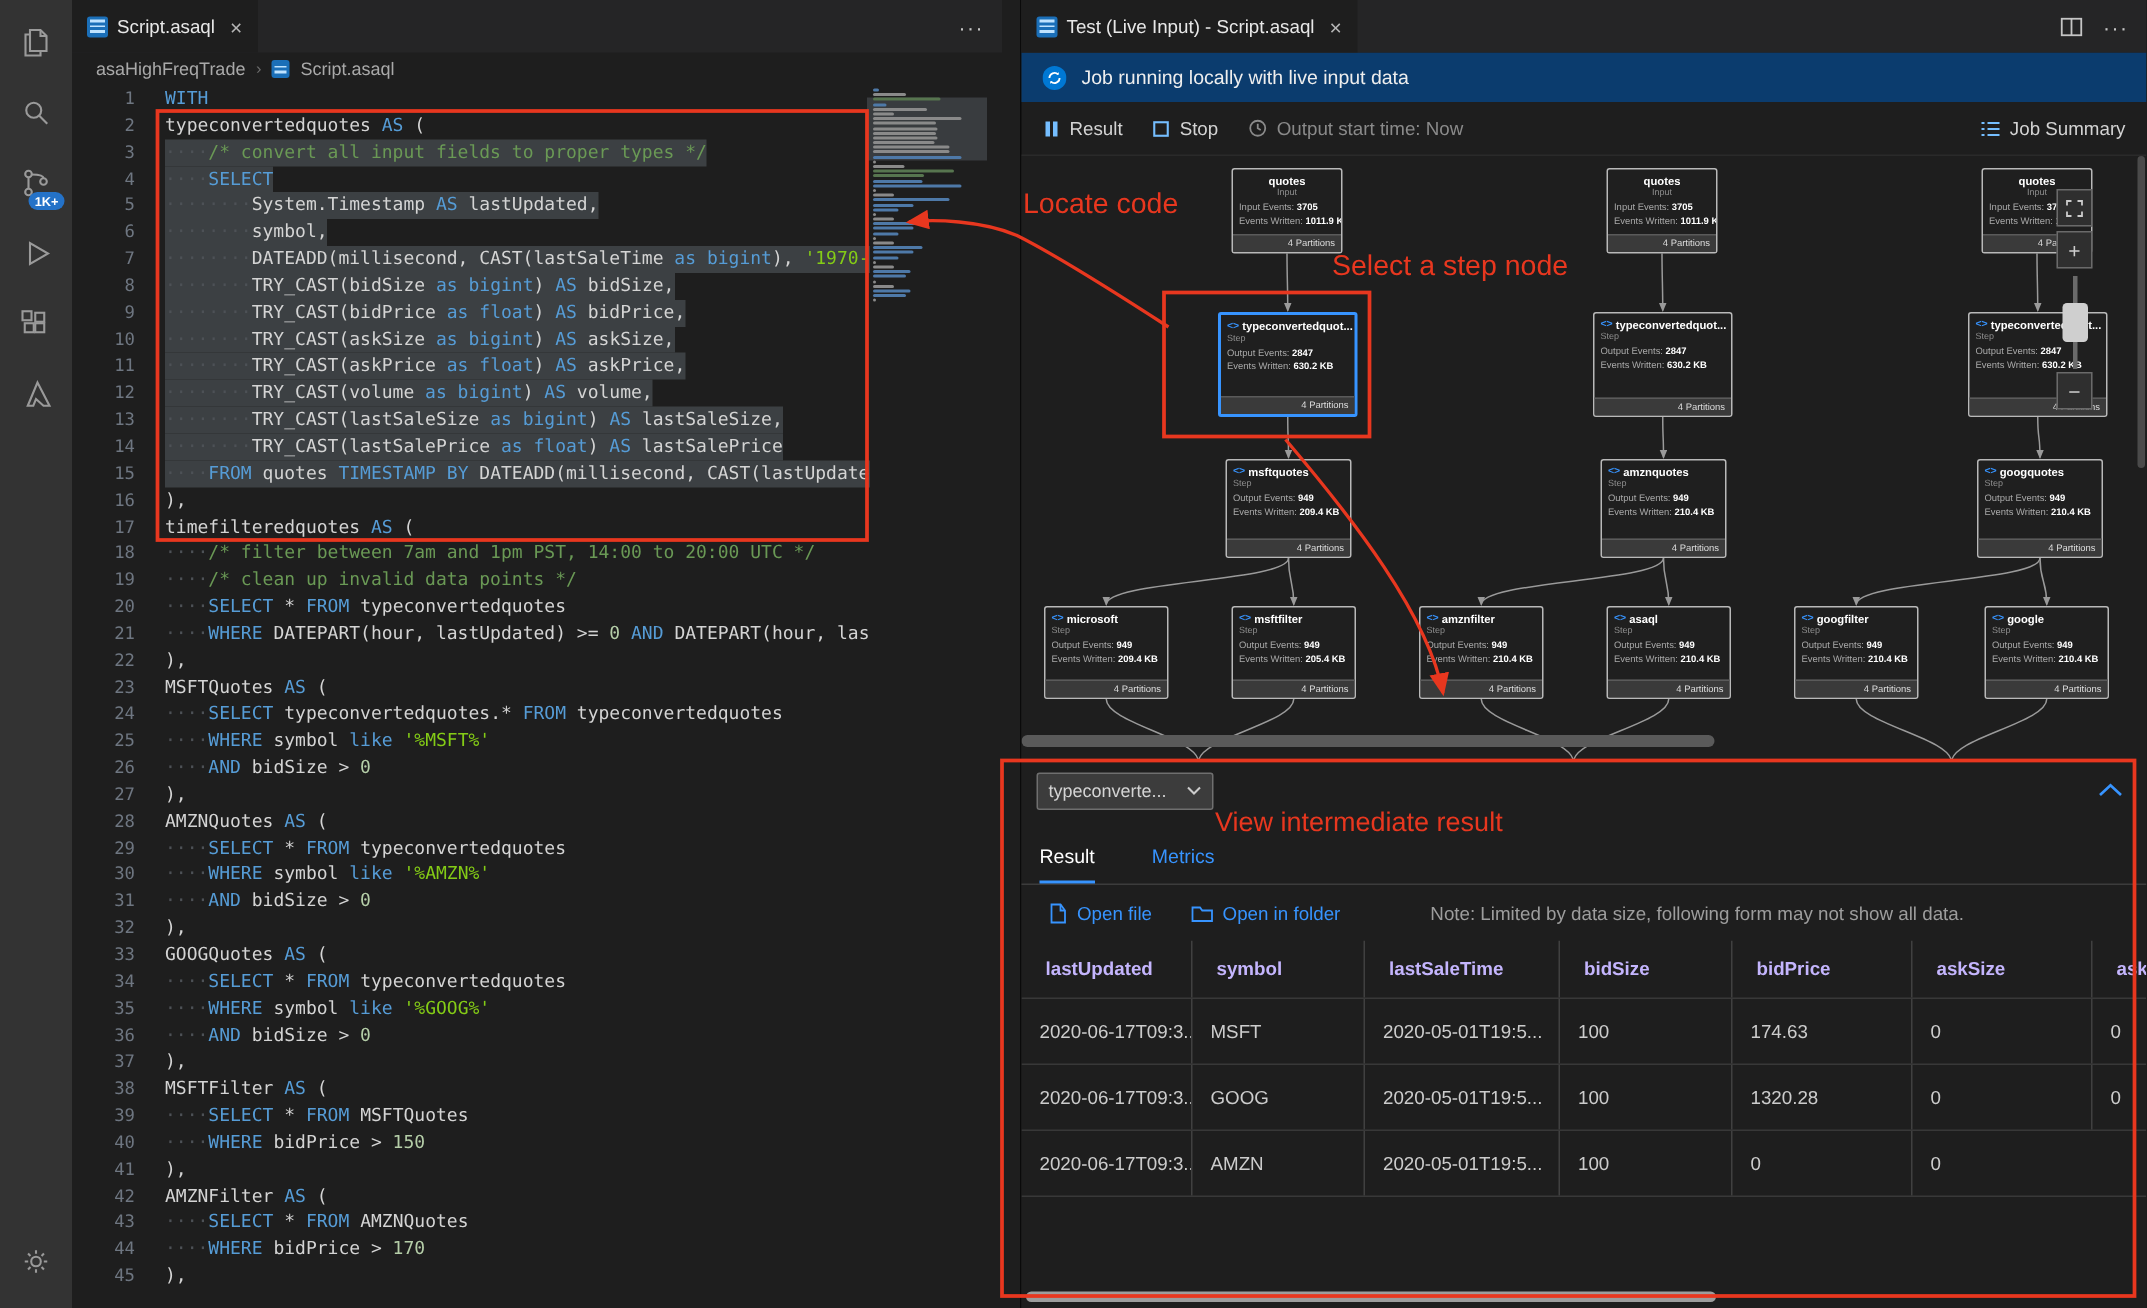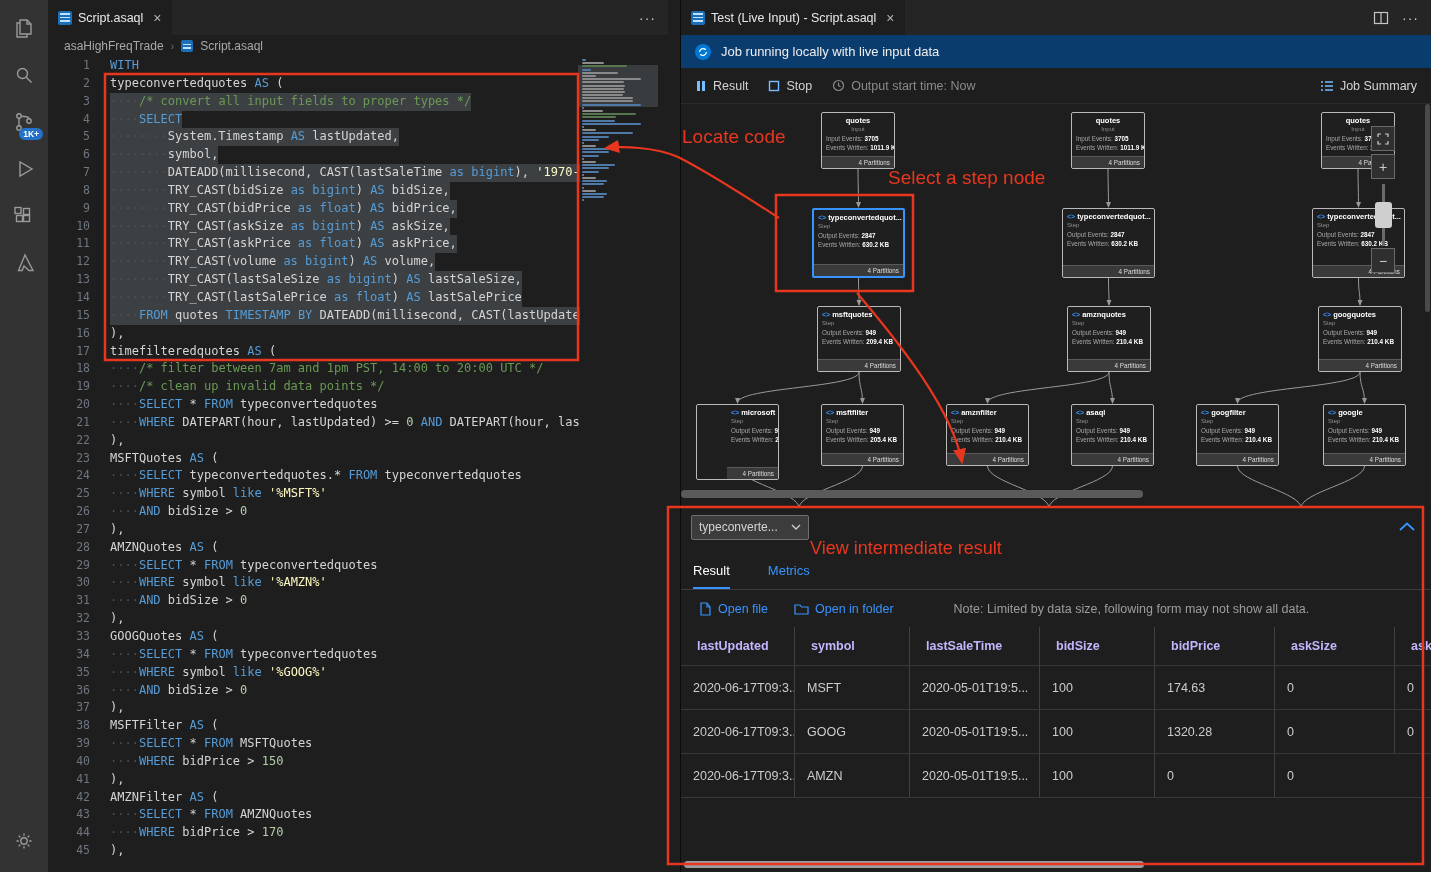--- a/index.html
+++ b/index.html
@@ -32,21 +32,21 @@
   .bc-sep { color:#6e6e6e; font-size:11px; }
 
   .codelens { height:16px; flex:none; font-size:10.5px; color:#999999; margin-left:70px; cursor:pointer; }
 
   .code-outer { position:relative; flex:1; overflow:hidden; }
   .code { font-family:"DejaVu Sans Mono","Liberation Mono",monospace; font-size:12px; line-height:17.85px; white-space:pre; }
   .code-line { display:flex; height:17.85px; }
   .ln { width:62px; flex:none; text-align:right; padding-right:20px; color:#6e7681; font-size:11.5px; }
   .lc.sel { background:#3c4043; }
   .tok-k { color:#569cd6; } .tok-p { color:#d4d4d4; } .tok-c { color:#6a9955; }
-  .tok-s { color:#fef9c3; } .tok-n { color:#b5cea8; } .tok-w { color:#4d5156; }
+  .tok-s { color:#84cc16; } .tok-n { color:#b5cea8; } .tok-w { color:#4d5156; }
 
   .minimap { position:absolute; top:2px; right:14px; width:72px; cursor:pointer; }
   .mm-hl { position:absolute; left:-4px; right:-4px; top:6px; height:42px; background:rgba(130,140,150,.28); }
   .mm-bar { position:relative; height:2px; margin-bottom:1.2px; border-radius:1px; }
 
   
   .right { flex:1; display:flex; flex-direction:column; border-left:1px solid #0a0a0a; position:relative; background:#1e1e1e;margin-left:12px; }
   .r-tab { max-width:260px; }
   .notification { height:33px; flex:none; background:#0b3c6e; display:flex; align-items:center; gap:10px; padding-left:14px; font-size:13px; color:#eeeeee; }
   .toolbar { height:36px; flex:none; display:flex; align-items:center; gap:20px; padding:0 14px; font-size:12.5px; color:#d3d3d3; border-bottom:1px solid #2a2a2a; }
@@ -402,21 +402,21 @@
           <div class="dnode" style="left: 637px; top: 202px; width: 84px; height: 66px;">
             <div class="dn-title">
               <span class="dn-ico">&lt; &gt;</span>
               <span>googquotes</span>
             </div>
             <div class="dn-kind">Step</div>
             <div class="dn-stat"><span>Output Events: </span><b>949</b></div>
             <div class="dn-stat"><span>Events Written: </span><b>210.4 KB</b></div>
             <div class="dn-footer">4 Partitions</div>
           </div>
-          <div class="dnode" style="left: 15px; top: 300px; width: 83px; height: 76px; padding-left: 30px;">
+          <div class="dnode" style="left: 15px; top: 300px; width: 83px; height: 62px;">
             <div class="dn-title">
               <span class="dn-ico">&lt; &gt;</span>
               <span>microsoft</span>
             </div>
             <div class="dn-kind">Step</div>
             <div class="dn-stat"><span>Output Events: </span><b>949</b></div>
             <div class="dn-stat"><span>Events Written: </span><b>209.4 KB</b></div>
             <div class="dn-footer">4 Partitions</div>
           </div>
           <div class="dnode" style="left: 140px; top: 300px; width: 83px; height: 62px;">

